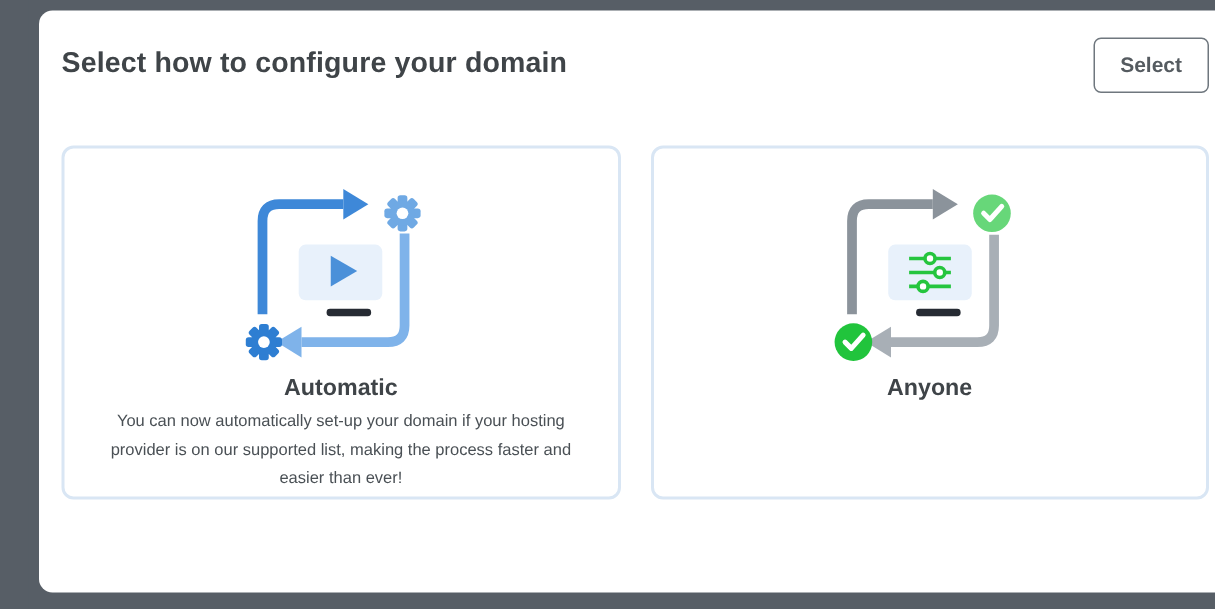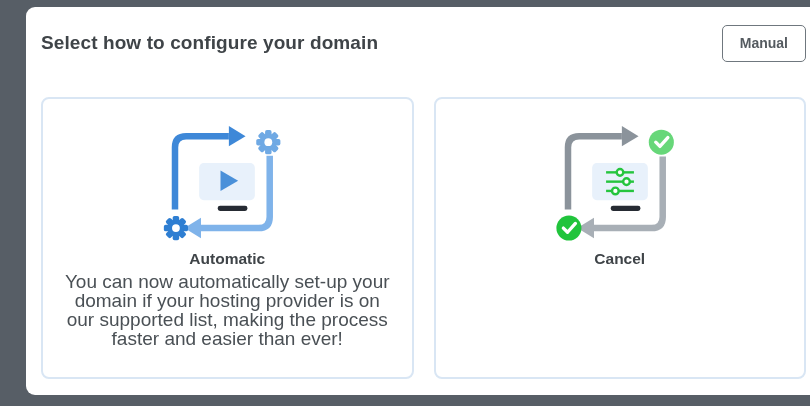--- a/index.html
+++ b/index.html
@@ -59,53 +59,53 @@
     padding: 0 23px;
   }
   .cards {
     display: flex;
     gap: 20px;
     margin-top: 18px;
   }
   .card {
     box-sizing: border-box;
     flex: 1;
-    height: 282px;
+    height: 236px;
     border: 2px solid var(--card-border, #d9e6f4);
     border-radius: 8px;
     background: var(--dialog-bg, #fff);
     text-align: center;
     padding-top: 26px;
     cursor: pointer;
   }
   .card-icon { display: block; margin: 0 auto; }
   .card-title {
     margin: 8px 0 4px 0;
     font-size: 15.5px;
     font-weight: 700;
     color: var(--title-color, #3f4448);
   }
   .card-desc {
     margin: 0 auto;
     max-width: 334px;
-    font-size: 19px;
+    font-size: 11px;
     line-height: 19px;
     color: var(--body-text, #4a5055);
   }
 </style>
 </head>
 <body>
 
 <div class="frame">
   <div class="dialog">
 
     <div class="dialog-header">
       <h1 class="dialog-title">Select how to configure your domain</h1>
       <div class="header-actions">
-        <button class="btn btn-cancel">Manual</button>
+        <button class="btn btn-cancel">Select</button>
       </div>
     </div>
 
     <div class="cards">
 
       <div class="card">
         <svg class="card-icon" width="130" height="117" viewBox="0 0 140 126">
 
           <rect x="40" y="41" width="60" height="40" rx="5" fill="var(--screen-bg)"></rect>
           <polygon points="63,49 63,71 82,60" fill="var(--play-blue)"></polygon>
@@ -166,18 +166,18 @@
           <g transform="translate(114.5,18.5)">
             <circle r="13.5" fill="var(--green-light)"></circle>
             <path d="M -6,0 L -1.5,4.5 L 7,-5" stroke="#ffffff" stroke-width="3.6" fill="none" stroke-linecap="round" stroke-linejoin="round"></path>
           </g>
 
           <g transform="translate(15,111)">
             <circle r="13.5" fill="var(--green-dark)"></circle>
             <path d="M -6,0 L -1.5,4.5 L 7,-5" stroke="#ffffff" stroke-width="3.6" fill="none" stroke-linecap="round" stroke-linejoin="round"></path>
           </g>
         </svg>
-        <h2 class="card-title">Cancel</h2>
+        <h2 class="card-title">Anyone</h2>
       </div>
 
     </div>
   </div>
 </div>
 
 </body></html>

